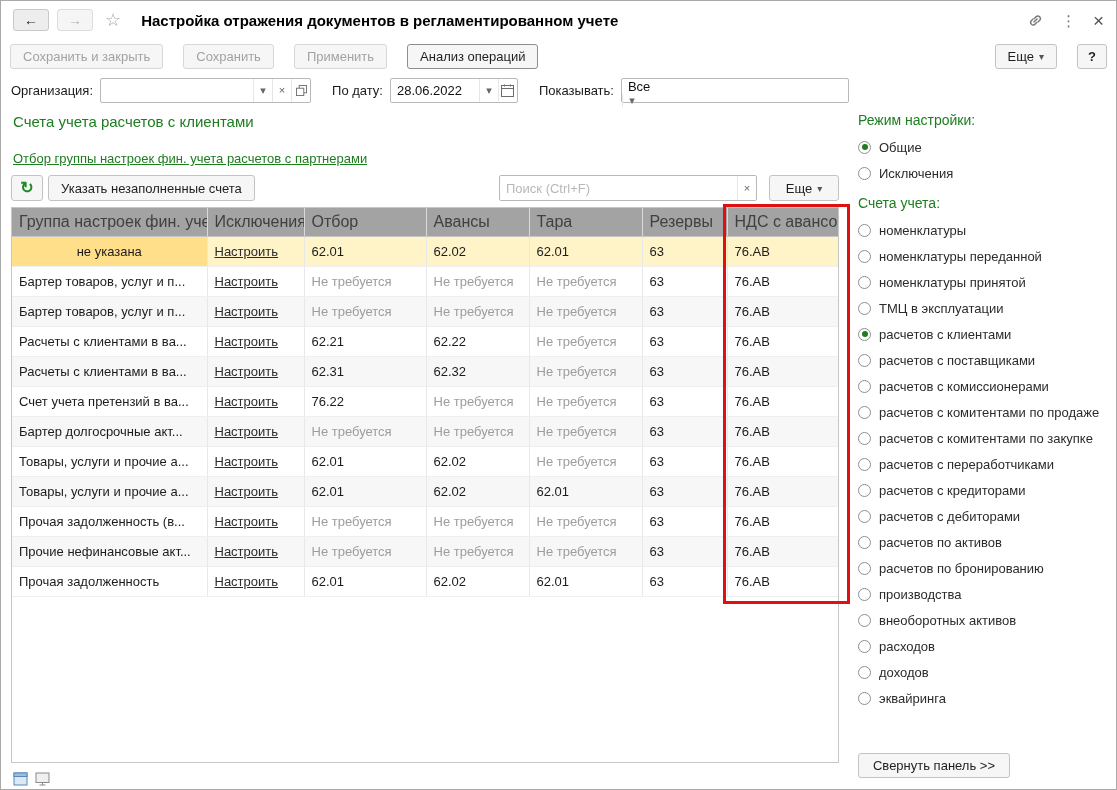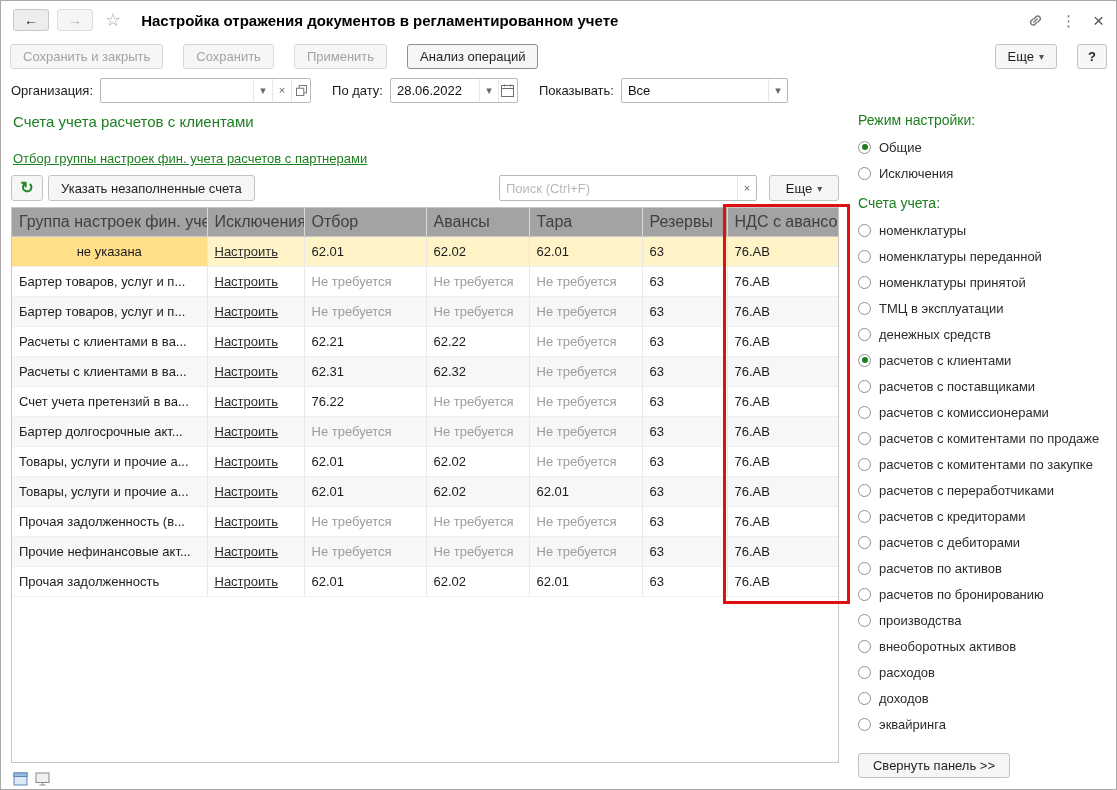--- a/index.html
+++ b/index.html
@@ -36,21 +36,21 @@
   
   .filter-row{position:absolute;top:72px;left:0;right:0;height:34px;display:flex;align-items:center;padding:0 10px;gap:7px;}
   .filter-row label{color:#1a1a1a;white-space:nowrap;}
   .ml{margin-left:14px;}
   .field{display:inline-flex;align-items:stretch;border:1px solid #b9b9b9;border-radius:2px;height:25px;background:#fff;}
   .field input{border:0;outline:none;padding:0 6px;font:13px "Liberation Sans",sans-serif;color:#111;min-width:0;background:transparent;}
   .field input::placeholder{color:#b8b8b8;}
   .fbtn{display:flex;align-items:center;justify-content:center;width:19px;color:#666;font-size:11px;cursor:pointer;border-left:1px solid #e6e6e6;}
   .org-field input{width:152px;}
   .date-field input{width:88px;}
-  .show-field{width:167px;}
+  .show-field{width:228px;flex-direction:column;}
   .show-field input{flex:1;}
   
   .left-pane{position:absolute;left:10px;top:106px;width:830px;bottom:0;}
   .green-heading{font-size:14px;font-weight:400;color:var(--accent-green);margin:0;white-space:nowrap;}
   .section-heading{position:absolute;top:6px;left:2px;font-size:15px;}
   .green-link{position:absolute;top:44px;left:2px;color:var(--accent-green);text-decoration:underline;font-size:13px;cursor:pointer;white-space:nowrap;}
   .list-toolbar{position:absolute;top:68px;left:0;right:0;height:28px;}
   .refresh-btn{position:absolute;left:0;top:0;width:32px;height:26px;padding:0;}
   .refresh-ic{color:#1f8a1f;font-size:16px;font-weight:bold;line-height:1;}
   .fill-btn{position:absolute;left:37px;top:0;height:26px;}
@@ -334,24 +334,20 @@
       </div>
       <div class="radio-row">
         <span class="radio"></span>
         <span class="radio-label">номенклатуры принятой</span>
       </div>
       <div class="radio-row">
         <span class="radio"></span>
         <span class="radio-label">ТМЦ в эксплуатации</span>
       </div>
       <div class="radio-row">
-        <span class="radio"></span>
-        <span class="radio-label">денежных средств</span>
-      </div>
-      <div class="radio-row">
         <span class="radio on"></span>
         <span class="radio-label">расчетов с клиентами</span>
       </div>
       <div class="radio-row">
         <span class="radio"></span>
         <span class="radio-label">расчетов с поставщиками</span>
       </div>
       <div class="radio-row">
         <span class="radio"></span>
         <span class="radio-label">расчетов с комиссионерами</span>

